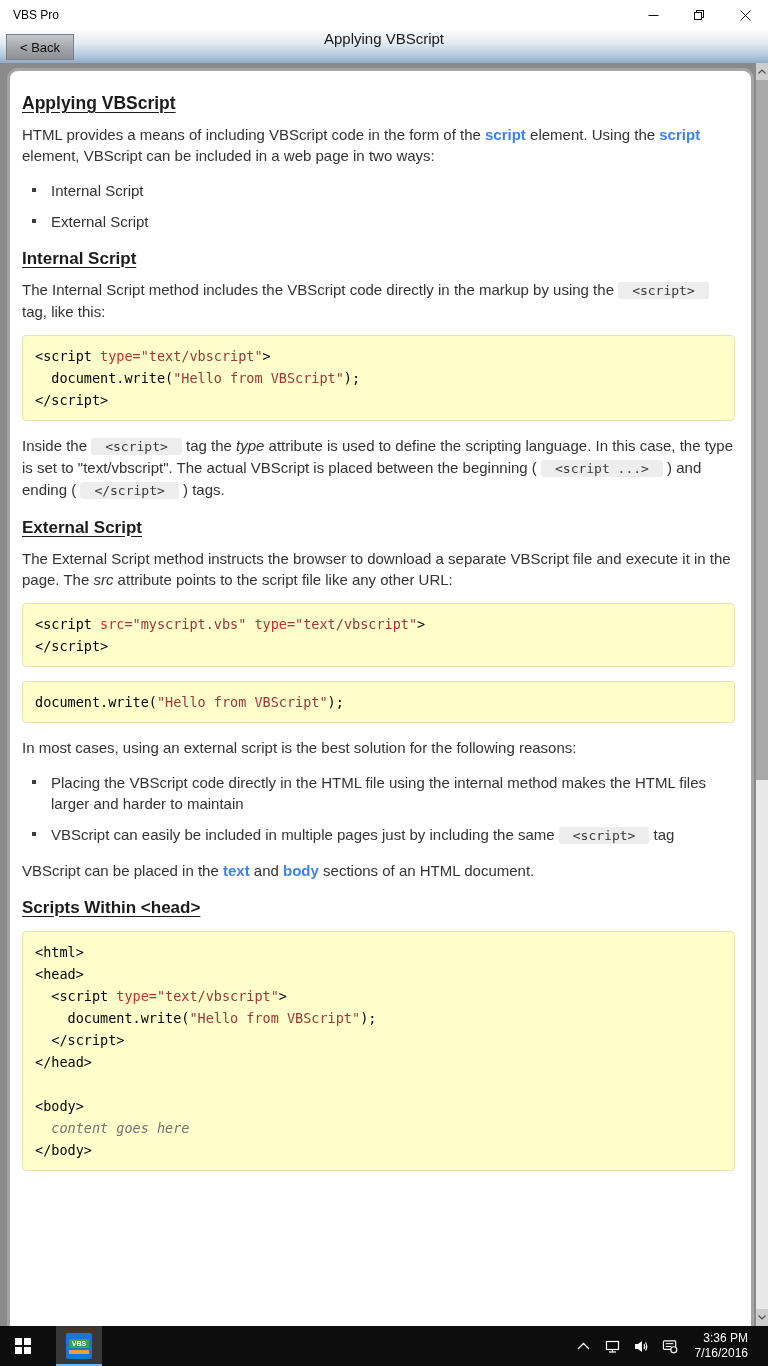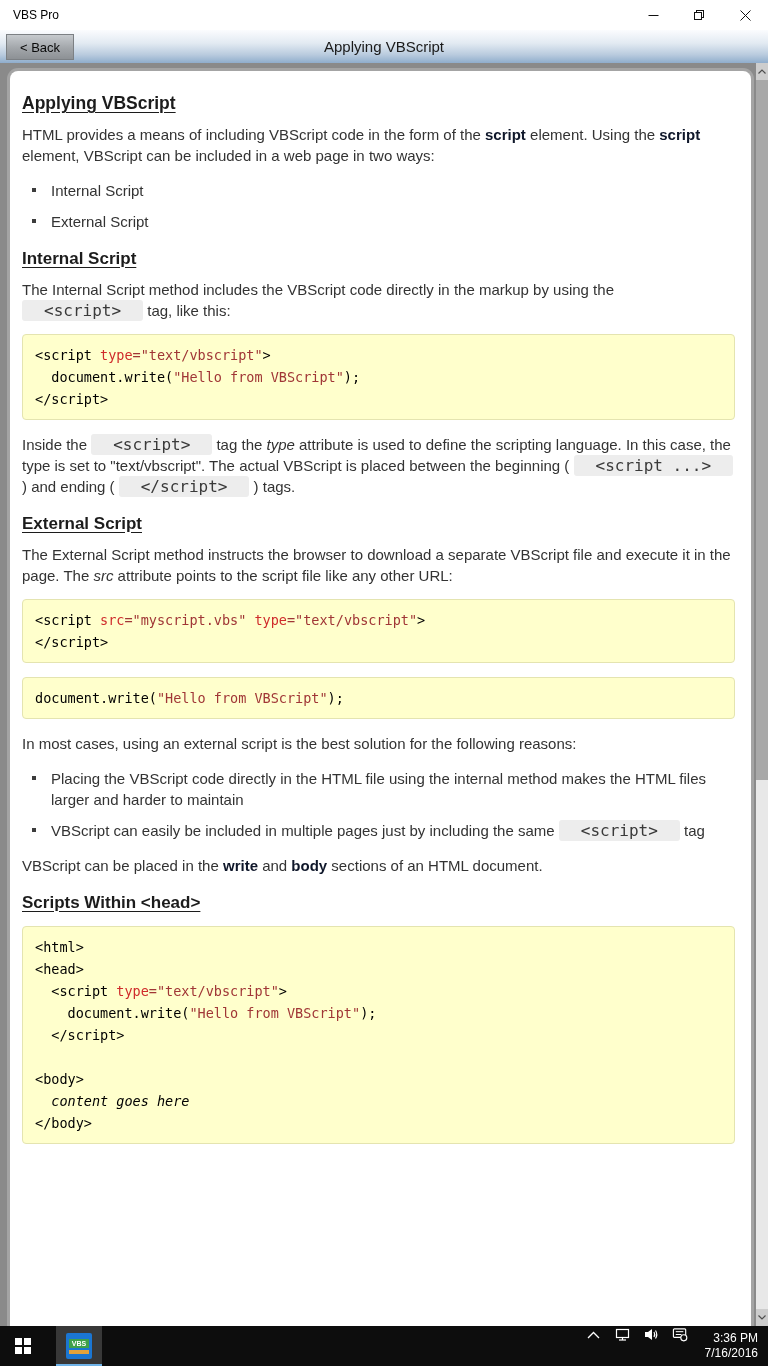--- a/index.html
+++ b/index.html
@@ -10,55 +10,55 @@
   .titlebar { position:absolute; top:0; left:0; width:768px; height:30px;
     background:#ffffff; display:flex; align-items:center; }
   .titlebar-title { font-size:12px; color:#000; padding-left:13px;text-align:right; }
   .win-controls { margin-left:auto; display:flex; height:30px; }
   .win-btn { width:46px; height:30px; display:flex; align-items:center;
     justify-content:center; background:transparent; border:none; cursor:default; }
 
   
   .navbar { position:absolute; top:30px; left:0; width:768px; height:33px;
     background:linear-gradient(#fbfcfe 0%, #e2eaf2 40%, #b9cbde 75%, #8fadcc 100%);
-    display:flex; align-items:center; justify-content:center; }
+    display:flex; justify-content:center; }
   .navbar-title { font-size:15px; color:#1a1a1a; }
   .back-btn { position:absolute; left:6px; top:4px; height:26px; padding:0 13px;
     background:linear-gradient(#c6cace, #a2a6aa 55%, #8d9195);
     border:1px solid #7c8084; font-size:13px; color:#0a0a0a;
     display:flex; align-items:center; font-family:"Liberation Sans",sans-serif; }
 
   
   .content-region { position:absolute; top:63px; left:0; width:768px; height:1263px;
     background:#8a8a8a; }
   .card { position:absolute; top:5px; left:7px; width:747px; height:1258px;
     background:#ffffff; border:3px solid #a4a4a4; border-bottom:none;
     border-radius:11px 11px 0 0; overflow:hidden; padding:10px 16px 0 12px; }
 
   .hd { font-weight:bold; color:#1c1c1c; text-decoration:underline;
     text-underline-offset:3px; margin:17px 0 9px 0; }
   .hd.h1 { font-size:17.5px; margin-top:12px; }
   .hd.h2 { font-size:17px; }
   .card p { font-size:15px; color:#333; line-height:21px; margin:10px 0 12px 0; }
-  .card p b { color:#0f172a; }
+  .card p b { color:#3b82f6; }
   .card ul { list-style:none; margin:14px 0 14px 8px; }
   .card li { font-size:15px; color:#333; line-height:21px; margin-bottom:10px;
     padding-left:21px; position:relative; }
   .card li::before { content:""; position:absolute; left:2px; top:8px;
     width:4px; height:4px; background:#3c3c3c; }
-  code.ic { font-family:"DejaVu Sans Mono", monospace; font-size:16px;
-    background:#ededed; border-radius:3px; padding:1px 22px; color:#3a3a3a; }
+  code.ic { font-family:"DejaVu Sans Mono", monospace; font-size:13px;
+    background:#ededed; border-radius:3px; padding:1px 14px; color:#3a3a3a; }
   .codeblock { background:#ffffcc; border:1px solid #e4e4b0; border-radius:4px;
     padding:9px 12px; margin:13px 0 14px 0;
     font-family:"DejaVu Sans Mono", monospace; font-size:13.5px; }
   .cl { line-height:22px; white-space:pre; }
   .cl .tag { color:#000000; }
   .cl .attr { color:#cf2b2b; }
   .cl .str { color:#a03636; }
-  .cl .it  { color:#000000; font-style:italic; }
+  .cl .it  { color:#737373; font-style:italic; }
 
   
   .scrollbar { position:absolute; top:0; right:0; width:12px; height:1263px;
     background:#e8e8e8; }
   .sb-arrow { position:absolute; left:0; width:12px; height:17px; background:#cdcdcd;
     display:flex; align-items:center; justify-content:center; }
   .sb-arrow.up { top:0; }
   .sb-arrow.down { bottom:0; }
   .sb-thumb { position:absolute; top:17px; left:0; width:12px; height:700px;
     background:#a8a8a8; }
@@ -76,22 +76,22 @@
     border:none; }
   .task-app .underline { position:absolute; bottom:0; left:0; width:100%; height:2px;
     background:#6fb3e8; }
   .app-ico { width:26px; height:26px; background:#1b76d2; border-radius:2px;
     position:relative; overflow:hidden; }
   .app-ico .band-green { position:absolute; top:6px; left:3px; right:3px; height:9px;
     background:#3fa04a; color:#fff; font-size:7px; font-weight:bold;
     display:flex; align-items:center; justify-content:center; }
   .app-ico .band-orange { position:absolute; top:17px; left:3px; right:3px; height:4px;
     background:#e2a23c; }
-  .tray { margin-left:auto; height:40px; display:flex; 
-    gap:12px; padding-right:10px; }
+  .tray { margin-left:auto; height:40px; display:flex; align-items:center;
+    gap:12px; padding-right:20px; }
   .tray-icon { width:17px; height:17px; display:flex; align-items:center;
     justify-content:center; background:transparent; border:none; }
   .clock { text-align:right; color:#ffffff; font-size:12px; line-height:15px;
     padding-left:4px; }
 </style>
 </head>
 <body>
 
 <div class="titlebar">
   <span class="titlebar-title">VBS Pro</span>
@@ -145,28 +145,29 @@
           <div class="cl"><span class="tag">&lt;/script&gt;</span></div>
         </div>
         <div class="codeblock">
           <div class="cl"><span class="tag">document.write(</span><span class="str">"Hello from VBScript"</span><span class="tag">);</span></div>
         </div>
         <p>In most cases, using an external script is the best solution for the following reasons:</p>
         <ul>
           <li>Placing the VBScript code directly in the HTML file using the internal method makes the HTML files larger and harder to maintain</li>
           <li>VBScript can easily be included in multiple pages just by including the same <code class="ic">&lt;script&gt;</code> tag</li>
         </ul>
-        <p>VBScript can be placed in the <b>write</b> and <b>body</b> sections of an HTML document.</p>
+        <p>VBScript can be placed in the <b>text</b> and <b>body</b> sections of an HTML document.</p>
         <div class="hd h2">Scripts Within &lt;head&gt;</div>
         <div class="codeblock">
           <div class="cl"><span class="tag">&lt;html&gt;</span></div>
           <div class="cl"><span class="tag">&lt;head&gt;</span></div>
           <div class="cl"><span class="tag">  &lt;script</span><span class="attr"> type</span><span class="str">="text/vbscript"</span><span class="tag">&gt;</span></div>
           <div class="cl"><span class="tag">    document.write(</span><span class="str">"Hello from VBScript"</span><span class="tag">);</span></div>
           <div class="cl"><span class="tag">  &lt;/script&gt;</span></div>
+          <div class="cl"><span class="tag">&lt;/head&gt;</span></div>
           <div class="cl">&nbsp;</div>
           <div class="cl"><span class="tag">&lt;body&gt;</span></div>
           <div class="cl"><span class="it">  content goes here</span></div>
           <div class="cl"><span class="tag">&lt;/body&gt;</span></div>
         </div>
       </div>
   </div>
   <div class="scrollbar">
     <div class="sb-arrow up">
       <svg width="8" height="5" viewBox="0 0 8 5">

